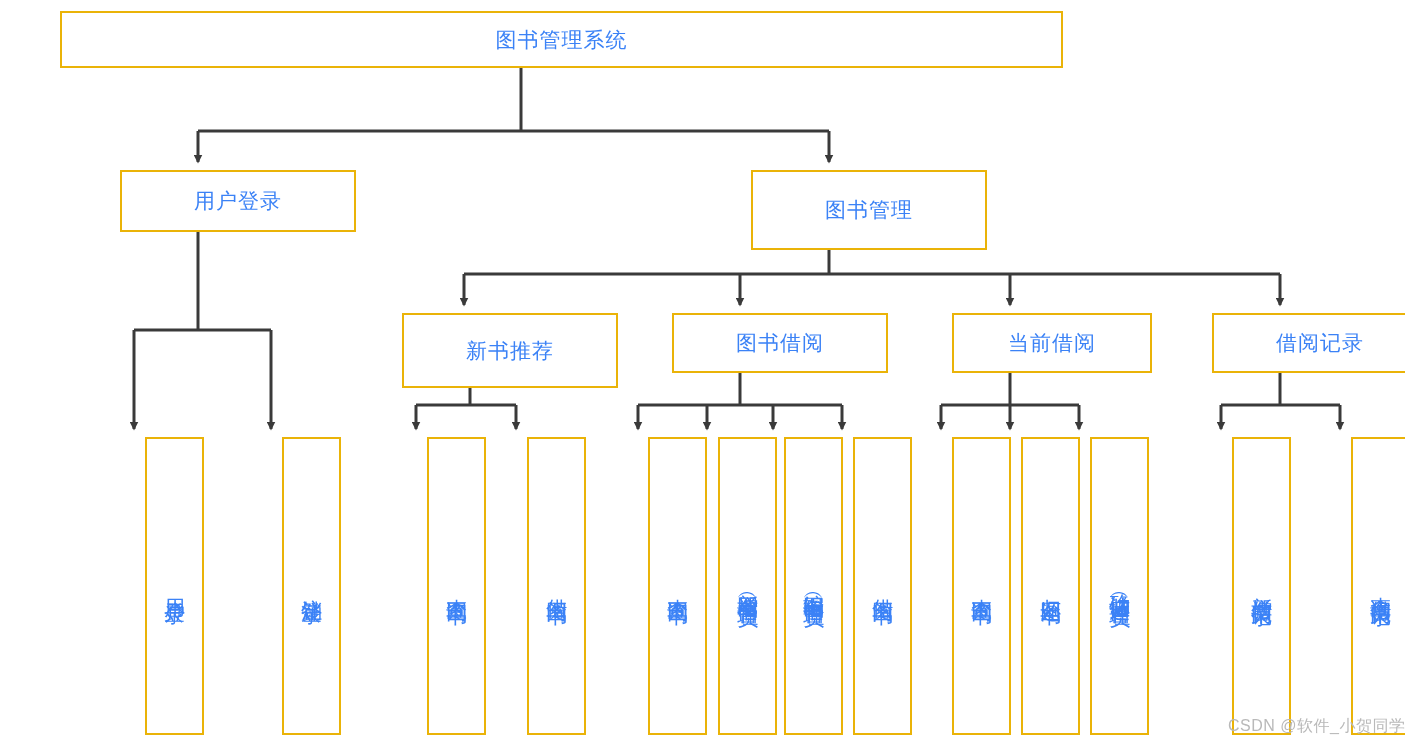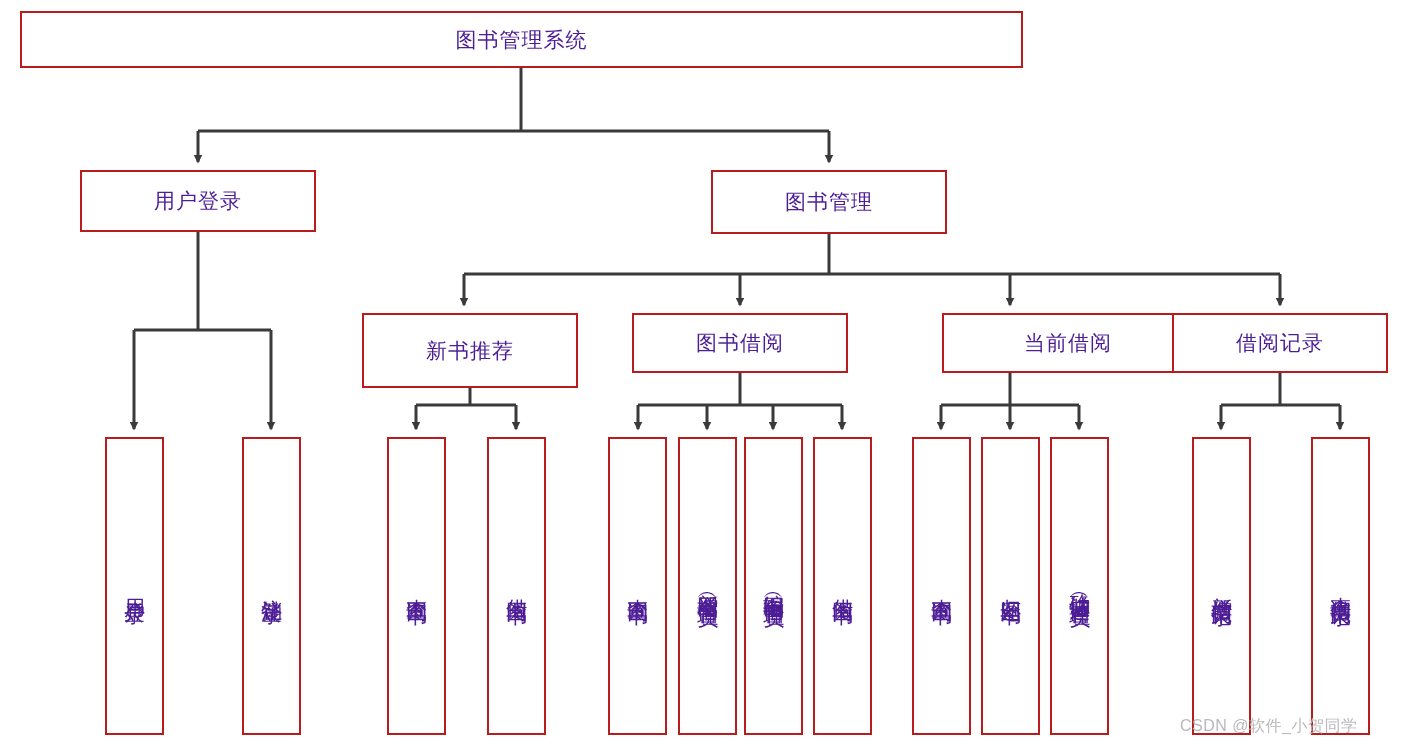--- a/index.html
+++ b/index.html
@@ -23,25 +23,26 @@
     left: 0;
     top: 0;
     width: 1405px;
     height: 747px;
     pointer-events: none;
   }
   .node {
     position: absolute;
     box-sizing: border-box;
     background: #ffffff;
-    border: 2px solid #b91c1c;
+    border: 2px solid #eab308;
     display: flex;
     align-items: center;
     justify-content: center;
-    color: #4c1d95;
+    color: #3b82f6;
+    margin-left: 40px;
   }
   .node.horiz {
     font-size: 21px;
     letter-spacing: 1px;
     line-height: 1.2;
   }
   .node.vert {
     writing-mode: vertical-rl;
     text-orientation: upright;
     font-size: 21px;
@@ -127,31 +128,31 @@
     </g>
   </svg>
 
   <div class="node horiz" style="left:20px; top:11px; width:1003px; height:57px;">
     <span>图书管理系统</span>
   </div>
 
   <div class="node horiz" style="left:80px; top:170px; width:236px; height:62px;">
     <span>用户登录</span>
   </div>
-  <div class="node horiz" style="left:711px; top:170px; width:236px; height:64px;">
+  <div class="node horiz" style="left:711px; top:170px; width:236px; height:80px;">
     <span>图书管理</span>
   </div>
 
   <div class="node horiz" style="left:362px; top:313px; width:216px; height:75px;">
     <span>新书推荐</span>
   </div>
   <div class="node horiz" style="left:632px; top:313px; width:216px; height:60px;text-align:right;">
     <span>图书借阅</span>
   </div>
-  <div class="node horiz" style="left:942px; top:313px; width:252px; height:60px;">
+  <div class="node horiz" style="left:912px; top:313px; width:200px; height:60px;">
     <span>当前借阅</span>
   </div>
   <div class="node horiz" style="left:1172px; top:313px; width:216px; height:60px;">
     <span>借阅记录</span>
   </div>
 
   <div class="node vert" style="left:105px; top:437px; width:59px; height:298px;">
     <span class="vlabel">用户登录</span>
   </div>
   <div class="node vert" style="left:242px; top:437px; width:59px; height:298px;">
@@ -188,15 +189,15 @@
     <span class="vlabel">确认归还（管理员）</span>
   </div>
 
   <div class="node vert" style="left:1192px; top:437px; width:59px; height:298px;">
     <span class="vlabel">新增借阅记录</span>
   </div>
   <div class="node vert" style="left:1311px; top:437px; width:59px; height:298px;">
     <span class="vlabel">查询借阅记录</span>
   </div>
 
-  <div class="watermark" style="left:1180px; top:716px;text-align:right;">CSDN @软件_小贺同学</div>
+  <div class="watermark" style="left:1228px; top:716px;text-align:right;">CSDN @软件_小贺同学</div>
 
 </div>
 
 </body></html>

